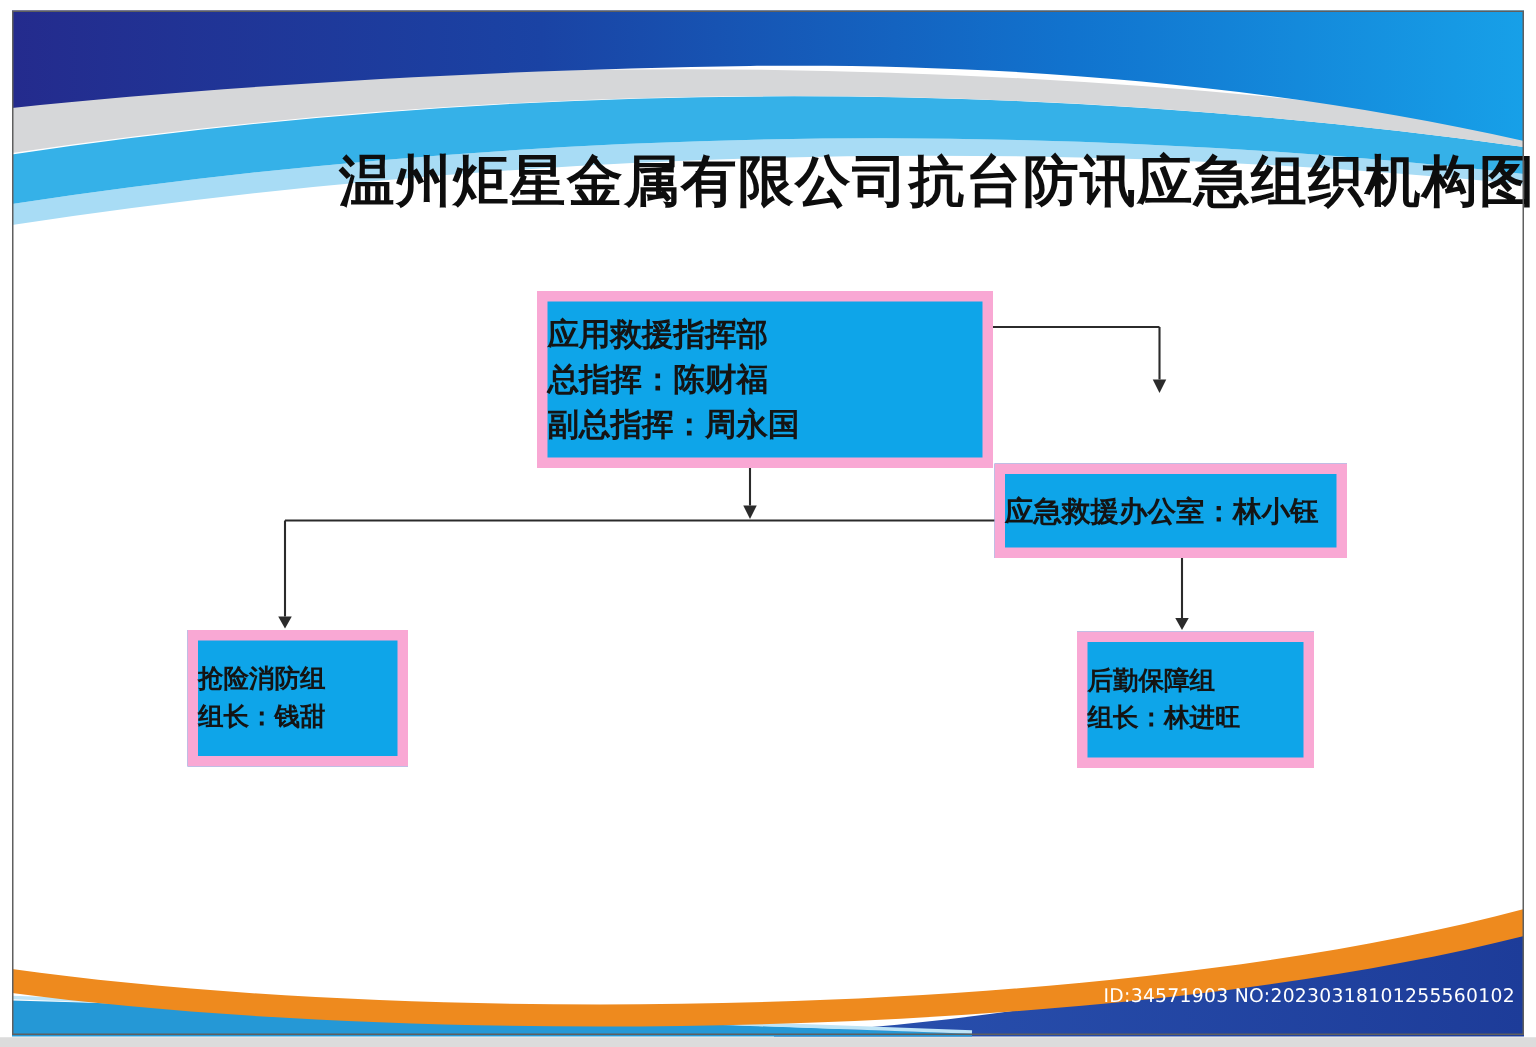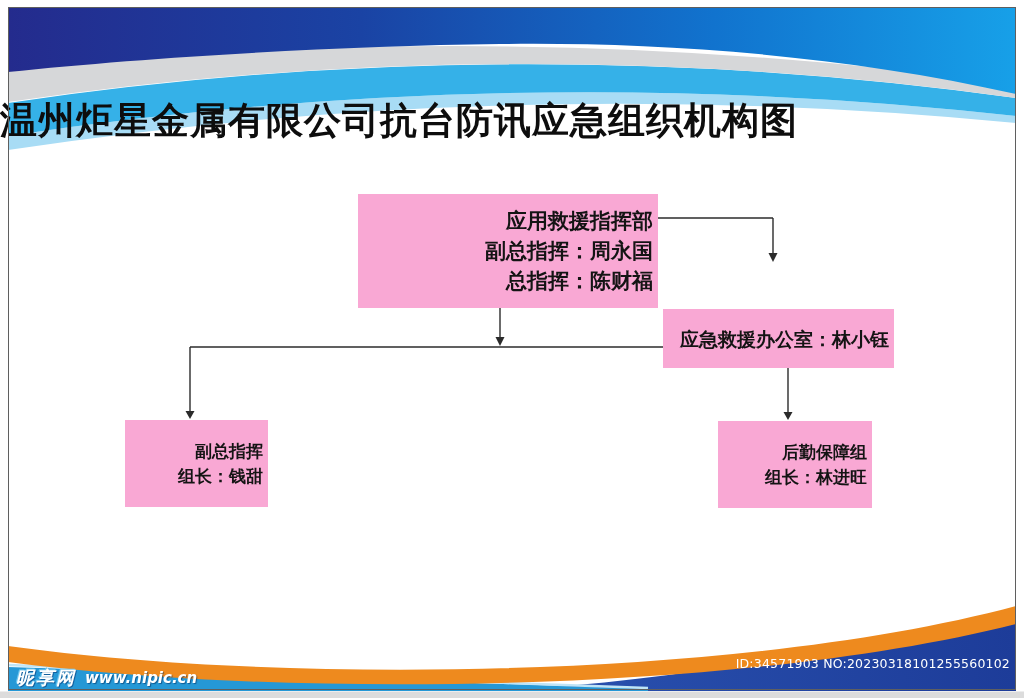--- a/index.html
+++ b/index.html
@@ -5,27 +5,27 @@
   html,body{margin:0;padding:0;background:#ffffff;}
   .poster{
     position:relative;width:1024px;height:698px;background:#ffffff;
     overflow:hidden;font-family:"DejaVu Sans","Liberation Sans",sans-serif;
   }
   .art{position:absolute;left:0;pointer-events:none;}
   .header-art{top:0;}
   .footer-art{bottom:0;}
   .title{
     position:absolute;top:96px;left:0;width:100%;margin:0;
-    text-align:left;font-size:37px;font-weight:900;letter-spacing:1px;
+    text-align:right;font-size:37px;font-weight:900;letter-spacing:1px;
     color:#0d0d0d;font-family:"DejaVu Serif","Liberation Serif",serif;
   }
   .connectors{position:absolute;top:0;left:0;}
   .node{
-    position:absolute;background:#f9a8d4;border:5px solid #f9a8d4;
-    display:flex;flex-direction:column;align-items:flex-end;justify-content:center;
+    position:absolute;background:#0ea5e9;border:7px solid #f9a8d4;
+    display:flex;flex-direction:column;align-items:flex-start;justify-content:center;
     text-align:center;font-weight:700;color:#141414;
     font-family:"DejaVu Serif","Liberation Serif",serif;
   }
   .node-command{left:358px;top:194px;width:290px;height:104px;font-size:21px;line-height:30px;}
   .node-office{left:663px;top:263px;width:221px;height:49px;font-size:19px;line-height:22px;margin-top:46px;}
   .node-fire{left:125px;top:420px;width:133px;height:77px;font-size:17px;line-height:25px;}
   .node-logistics{left:718px;top:421px;width:144px;height:77px;font-size:17px;line-height:25px;}
   .watermark-logo{
     position:absolute;left:16px;top:666px;height:24px;display:flex;align-items:center;
     color:#ffffff;white-space:nowrap;
@@ -95,39 +95,35 @@
     <g fill="#2b2b2b" stroke="none">
       <polygon points="768.5,253 777.5,253 773,262"></polygon>
       <polygon points="495.5,337 504.5,337 500,346"></polygon>
       <polygon points="185.5,411 194.5,411 190,419"></polygon>
       <polygon points="783.5,412 792.5,412 788,420"></polygon>
     </g>
   </svg>
 
   <div class="node node-command">
     <div>应用救援指挥部</div>
+    <div>总指挥：陈财福</div>
     <div>副总指挥：周永国</div>
-    <div>总指挥：陈财福</div>
   </div>
 
   <div class="node node-office">
     <div>应急救援办公室：林小钰</div>
   </div>
 
   <div class="node node-fire">
-    <div>副总指挥</div>
+    <div>抢险消防组</div>
     <div>组长：钱甜</div>
   </div>
 
   <div class="node node-logistics">
     <div>后勤保障组</div>
     <div>组长：林进旺</div>
   </div>
 
-  <div class="watermark-logo">
-    <span class="site-name">昵享网</span>
-    <span class="site-url">www.nipic.cn</span>
-  </div>
   <div class="stock-id">ID:34571903 NO:20230318101255560102</div>
 
   <div class="frame"></div>
 
 </div>
 
 </body></html>

